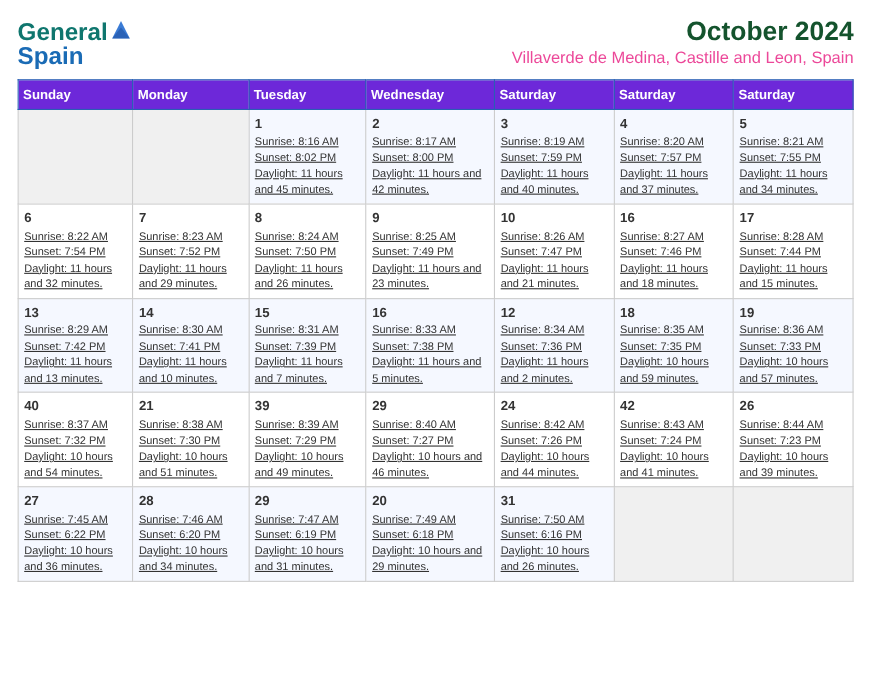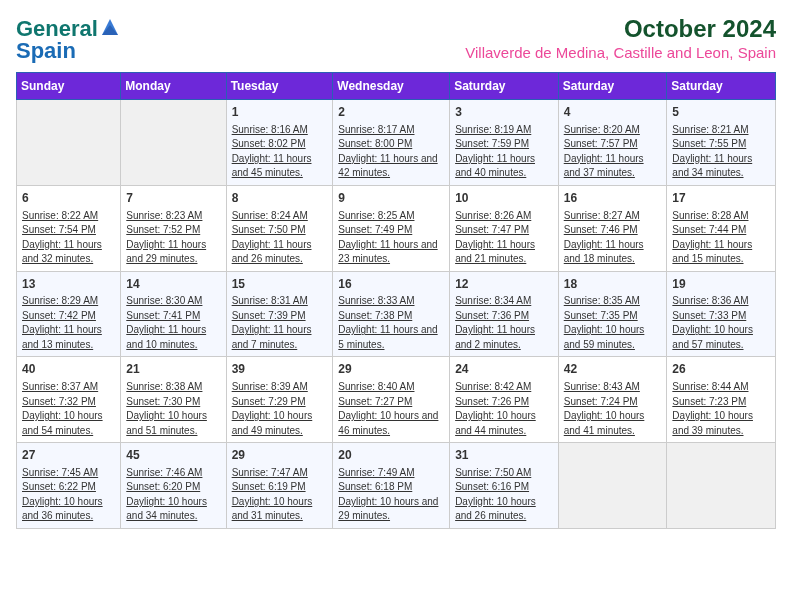--- a/index.html
+++ b/index.html
@@ -228,21 +228,21 @@
           <span class="day-number">26</span>
           <div class="cell-content">Sunrise: 8:44 AM<br>Sunset: 7:23 PM<br>Daylight: 10 hours and 39 minutes.</div>
         </td>
       </tr>
       <tr>
         <td>
           <span class="day-number">27</span>
           <div class="cell-content">Sunrise: 7:45 AM<br>Sunset: 6:22 PM<br>Daylight: 10 hours and 36 minutes.</div>
         </td>
         <td>
-          <span class="day-number">45</span>
+          <span class="day-number">28</span>
           <div class="cell-content">Sunrise: 7:46 AM<br>Sunset: 6:20 PM<br>Daylight: 10 hours and 34 minutes.</div>
         </td>
         <td>
           <span class="day-number">29</span>
           <div class="cell-content">Sunrise: 7:47 AM<br>Sunset: 6:19 PM<br>Daylight: 10 hours and 31 minutes.</div>
         </td>
         <td>
           <span class="day-number">20</span>
           <div class="cell-content">Sunrise: 7:49 AM<br>Sunset: 6:18 PM<br>Daylight: 10 hours and 29 minutes.</div>
         </td>

